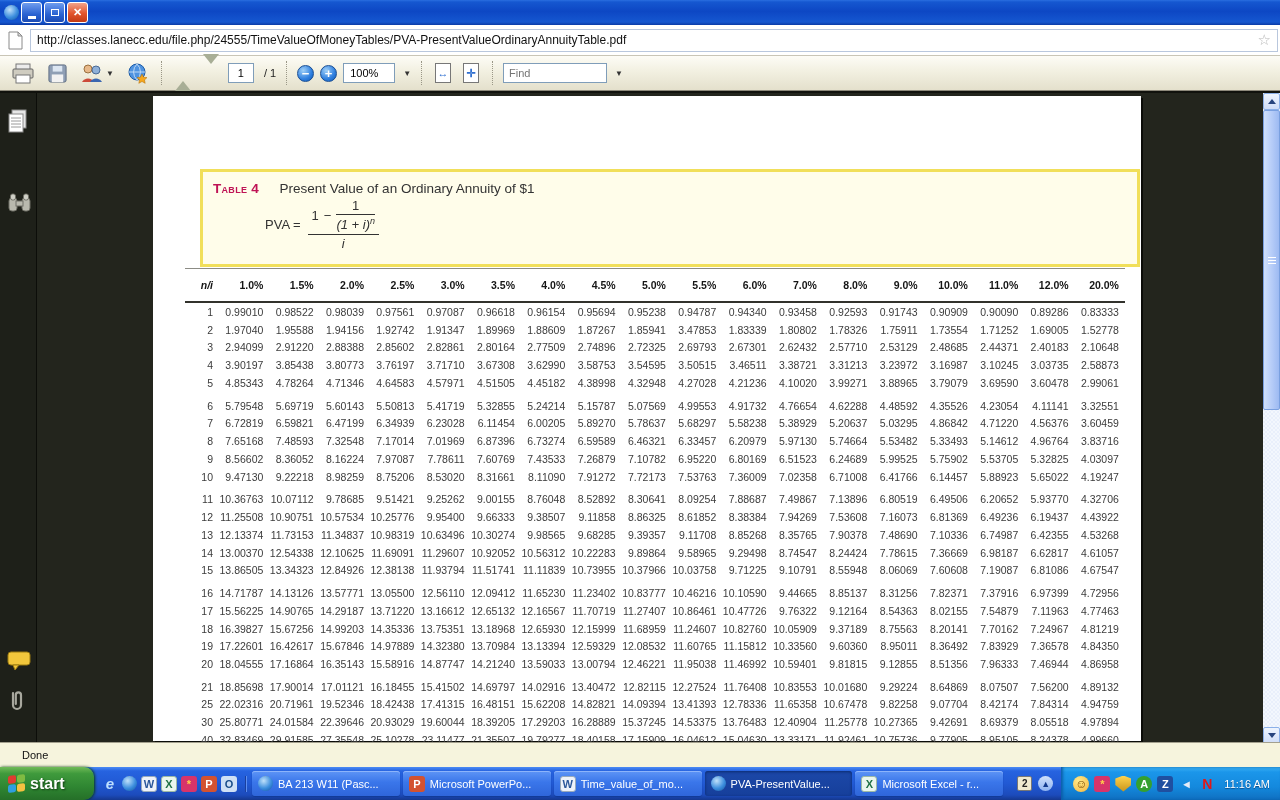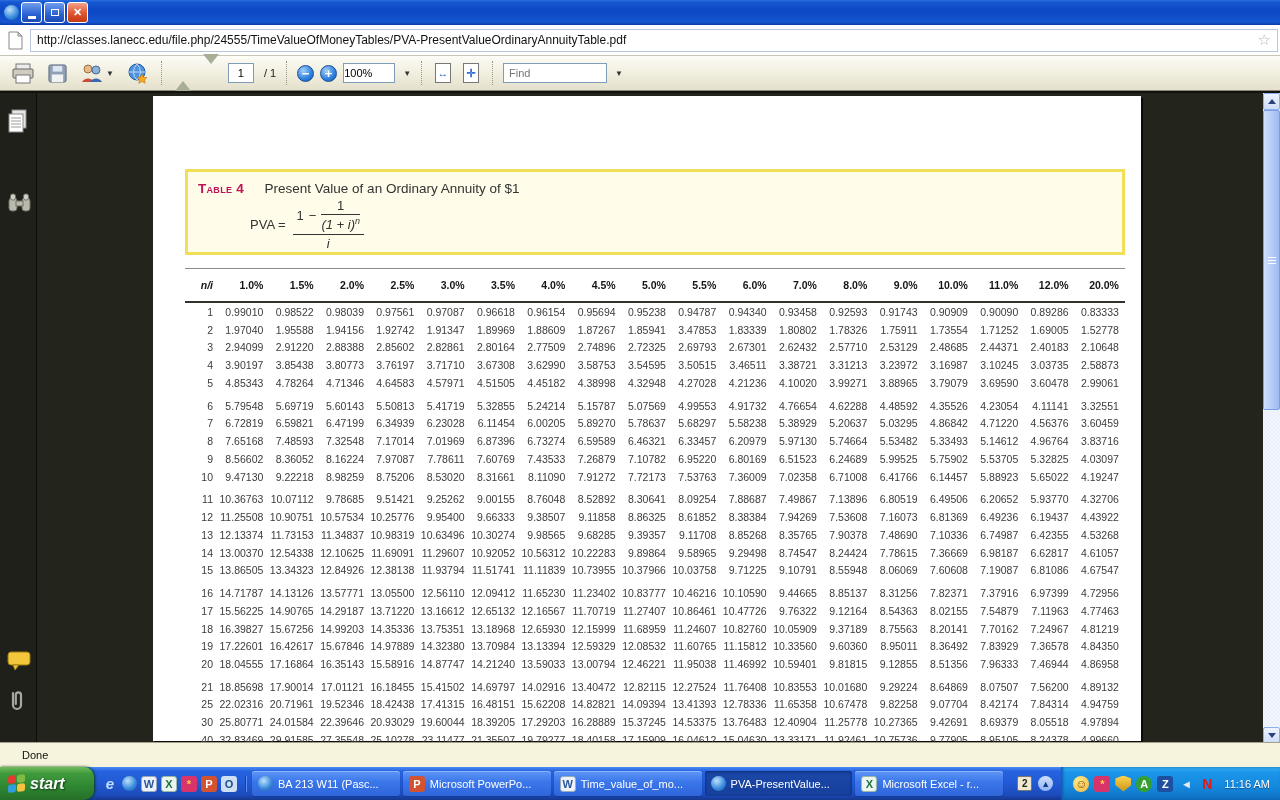--- a/index.html
+++ b/index.html
@@ -33,21 +33,21 @@
   .tbtn{display:flex;align-items:center;justify-content:center;height:28px;padding:0 3px;border-radius:3px}
   .drop{font-size:8px;color:#333;margin-left:2px}
   .navarrow{width:0;height:0;border-left:8px solid transparent;border-right:8px solid transparent}
   .nav-up{border-bottom:10px solid #a8ae96}
   .nav-down{border-top:10px solid #a8ae96}
   .navstem{width:6px;height:5px;background:#a8ae96;margin:0 auto}
   #pagebox{width:26px;height:20px;border:1px solid #7f9db9;background:#fff;font-size:11px;text-align:center;font-family:"Liberation Sans",sans-serif}
   .plainlabel{font-size:11px;color:#222;margin-left:4px}
   .zoombtn{width:17px;height:17px;border-radius:50%;color:#fff;font-weight:bold;font-size:13px;line-height:15px;text-align:center;
     background:radial-gradient(circle at 35% 30%,#9fd0f8,#2f7fdf 60%,#0f5bb5);border:1px solid #1a4e93}
-  #zoombox{width:52px;height:20px;border:1px solid #7f9db9;background:#fff;font-size:11px;display:flex;align-items:center;padding-left:0}
+  #zoombox{width:52px;height:20px;border:1px solid #7f9db9;background:#fff;font-size:11px;display:flex;align-items:center;padding-left:6px}
   #findbox{width:104px;height:20px;border:1px solid #7f9db9;background:#fff;font-size:11px;padding-left:5px;font-family:"Liberation Sans",sans-serif}
   .fitpage{width:16px;height:20px;background:#fff;border:1px solid #777;position:relative;display:flex;align-items:center;justify-content:center;color:#2f6fd0;font-size:11px;font-weight:bold}
 
   
   #viewer{position:absolute;left:0;top:91px;width:1280px;height:651px;background:#23251d;border-top:2px solid #11120d}
   #sidebar{position:absolute;left:0;top:0;width:37px;height:651px;background:#1e2019;border-right:1px solid #0c0d09}
   .sb-ic{position:absolute;left:7px}
 
   #vscroll{position:absolute;right:0;top:0;width:17px;height:651px;background:
     repeating-conic-gradient(#f3f7fd 0 25%,#e9effb 0 50%) 0 0/4px 4px}
@@ -55,21 +55,21 @@
     display:flex;align-items:center;justify-content:center}
   .scr-btn .tri-up{width:0;height:0;border-left:4px solid transparent;border-right:4px solid transparent;border-bottom:5px solid #27447e}
   .scr-btn .tri-down{width:0;height:0;border-left:4px solid transparent;border-right:4px solid transparent;border-top:5px solid #27447e}
   #vthumb{position:absolute;left:0;top:17px;width:17px;height:300px;border:1px solid #7aa0e0;border-radius:2px;
     background:linear-gradient(90deg,#cfe0fc,#b7cdf8 50%,#9dbaf2);display:flex;align-items:center;justify-content:center;flex-direction:column;gap:2px}
   #vthumb i{display:block;width:8px;height:1px;background:#7a9ce0;border-bottom:1px solid #fff}
 
   
   #page{position:absolute;left:153px;top:3px;width:988px;height:645px;background:#fff;box-shadow:2px 2px 0 #0b0c08}
 
-  #tablebox{position:absolute;left:32px;top:73px;width:940px;height:86px;background:#fffdea;border:3px solid #f1df5a;padding:7px 0 0 10px}
+  #tablebox{position:absolute;left:47px;top:73px;width:940px;height:98px;background:#fffdea;border:3px solid #f1df5a;padding:7px 0 0 10px}
   #tb-label{display:inline-block;color:#bf1355;font-weight:bold;font-size:13.5px;font-variant:small-caps;letter-spacing:.3px}
   #tb-title{display:inline-block;color:#333;font-size:13.5px;margin-left:16px}
   #formula{position:absolute;left:62px;top:26px;display:flex;align-items:center;color:#333;font-size:13px}
   .frac{display:inline-flex;flex-direction:column;align-items:center;margin-left:7px}
   .frac .num{display:flex;align-items:center;gap:5px;padding:0 4px 2px}
   .frac .den{border-top:1px solid #333;width:100%;text-align:center;padding-top:1px;font-style:italic}
   .frac.inner .den{font-style:normal}
   .frac.inner{margin-left:0}
   .frac.inner .num{padding:0 2px 1px}
   .frac.inner .den i{font-style:italic}
@@ -87,21 +87,21 @@
 
   
   #statusbar{position:absolute;left:0;top:742px;width:1280px;height:25px;background:#f6f4dd;border-top:1px solid #a3a08e;display:flex;align-items:center;padding-left:22px}
   #statusbar span{font-size:11px;color:#111}
 
   
   #taskbar{position:absolute;left:0;top:767px;width:1280px;height:33px;
     background:linear-gradient(180deg,#4b8bf5 0%,#2663e0 12%,#2159d4 50%,#1c4bbb 85%,#15388f 100%);display:flex;align-items:center}
   #startbtn{height:33px;min-width:94px;display:flex;align-items:center;gap:5px;padding:0 16px 0 8px;
     background:linear-gradient(180deg,#71bb59 0%,#3f9a3c 20%,#2f8632 60%,#256f28 100%);
-    border-radius:0 10px 10px 0;box-shadow:1px 0 3px #0a3a12;color:#fff;font-weight:bold;font-style:italic;font-size:16px;text-shadow:1px 1px 2px #123d12}
+    border-radius:0 10px 10px 0;box-shadow:1px 0 3px #0a3a12;color:#fff;font-weight:bold;font-size:16px;text-shadow:1px 1px 2px #123d12}
   #xpflag{display:grid;grid-template-columns:8px 8px;grid-template-rows:8px 8px;gap:1px;transform:skewY(-6deg)}
   #xpflag b{border-radius:2px}
   #quick-launch{display:flex;align-items:center;gap:4px;padding:0 8px;border-right:1px solid #1a3f9e;box-shadow:1px 0 0 #5c8ef0}
   #task-buttons{display:flex;align-items:center;gap:3px;padding:0 6px;flex:1;min-width:0}
   .taskbtn{height:25px;width:148px;border-radius:3px;display:flex;align-items:center;gap:5px;padding:0 6px;
     background:linear-gradient(180deg,#5e95f6,#3a76ea 45%,#2f66da);box-shadow:inset 0 1px 0 #8cb4fa,0 1px 1px #123a96;color:#fff;font-size:11px;cursor:default}
   .taskbtn.active{background:linear-gradient(180deg,#1c48a8,#163f9b);box-shadow:inset 0 1px 3px #0b2a6e}
   .taskbtn .tlabel{white-space:nowrap;overflow:hidden;flex:1}
   #pre-tray{display:flex;align-items:center;gap:6px;padding:0 8px}
   .chev{width:15px;height:15px;border-radius:8px;background:linear-gradient(180deg,#cfe0fb,#8fb4f2);color:#123a8e;font-size:9px;display:flex;align-items:center;justify-content:center}

